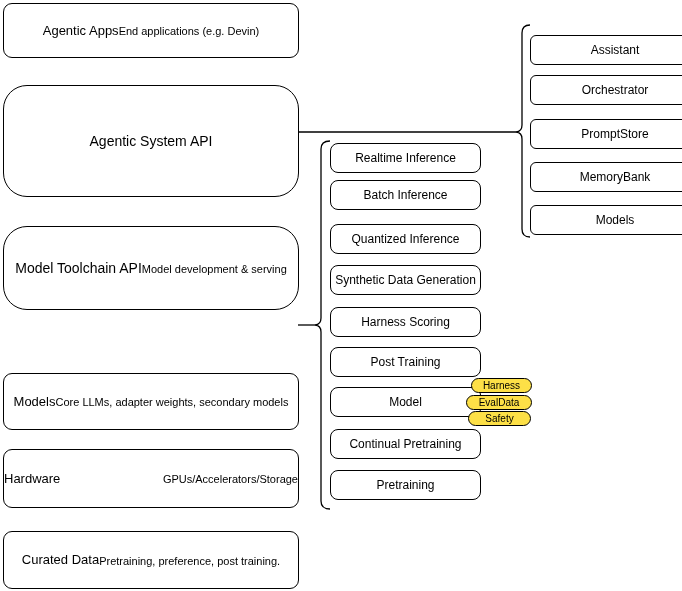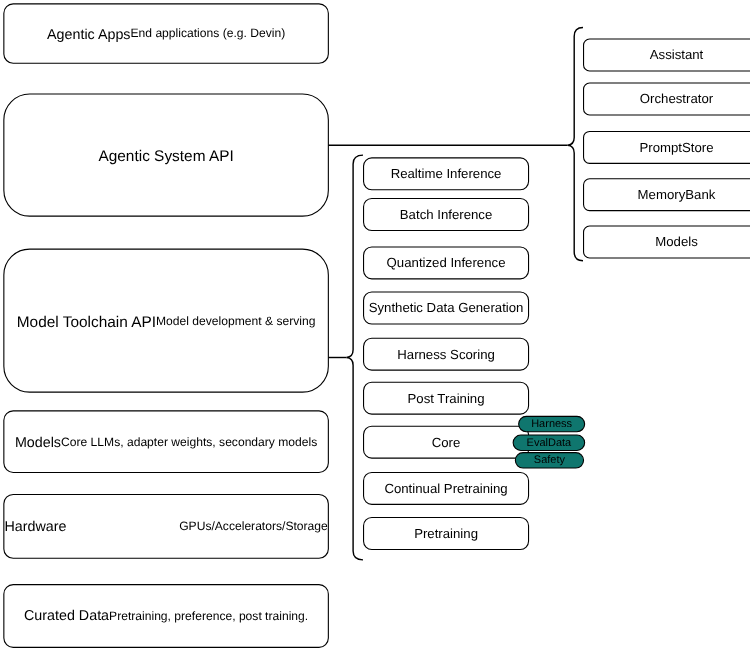--- a/index.html
+++ b/index.html
@@ -13,34 +13,34 @@
     display:flex;flex-direction:row;align-items:center;justify-content:center;
     text-align:center;z-index:1;
   }
   .node .title{font-size:13px;line-height:16px;}
   .node .title.big{font-size:14px;line-height:18px;}
   .node .subtitle{font-size:11px;line-height:13px;margin-top:2px;color:#000;}
   
   .lnode{left:3px;width:296px;}
   .l0{top:3px;height:55px;border-radius:9px;}
   .l1{top:85px;height:112px;border-radius:24px;}
-  .l2{top:226px;height:131px;border-radius:24px;}
+  .l2{top:226px;height:84px;border-radius:24px;}
   .l3{top:373px;height:57px;border-radius:9px;}
   .l4{top:449px;height:59px;border-radius:9px;justify-content:space-between;}
   .l5{top:531px;height:58px;border-radius:9px;}
   
   .mnode{left:330px;width:151px;height:30px;border-radius:8px;font-size:12px;}
   .m0{top:143px;} .m1{top:180px;} .m2{top:224px;} .m3{top:265px;} .m4{top:307px;}
   .m5{top:347px;} .m6{top:387px;} .m7{top:429px;} .m8{top:470px;}
   
   .rnode{left:530px;width:170px;height:30px;border-radius:6px;font-size:12px;}
   .r0{top:35px;} .r1{top:75px;} .r2{top:119px;} .r3{top:162px;} .r4{top:205px;}
   
   .pill{
-    position:absolute;box-sizing:border-box;background:#0f766e;border:1.2px solid #000;
+    position:absolute;box-sizing:border-box;background:#fde047;border:1.2px solid #000;
     border-radius:9px;z-index:2;display:flex;align-items:center;justify-content:center;
     font-size:10px;height:15px;
   }
   .p0{left:471px;top:378px;width:61px;}
   .p1{left:466px;top:395px;width:66px;}
   .p2{left:468px;top:411px;width:63px;}
 </style>
 </head>
 <body>
 
@@ -80,21 +80,21 @@
     <div class="title">Curated Data</div>
     <div class="subtitle">Pretraining, preference, post training.</div>
   </div>
 
   <div class="node mnode m0">Realtime Inference</div>
   <div class="node mnode m1">Batch Inference</div>
   <div class="node mnode m2">Quantized Inference</div>
   <div class="node mnode m3">Synthetic Data Generation</div>
   <div class="node mnode m4">Harness Scoring</div>
   <div class="node mnode m5">Post Training</div>
-  <div class="node mnode m6">Core</div>
+  <div class="node mnode m6">Model</div>
   <div class="node mnode m7">Continual Pretraining</div>
   <div class="node mnode m8">Pretraining</div>
 
   <div class="pill p0">Harness</div>
   <div class="pill p1">EvalData</div>
   <div class="pill p2">Safety</div>
 
   <div class="node rnode r0">Assistant</div>
   <div class="node rnode r1">Orchestrator</div>
   <div class="node rnode r2">PromptStore</div>

